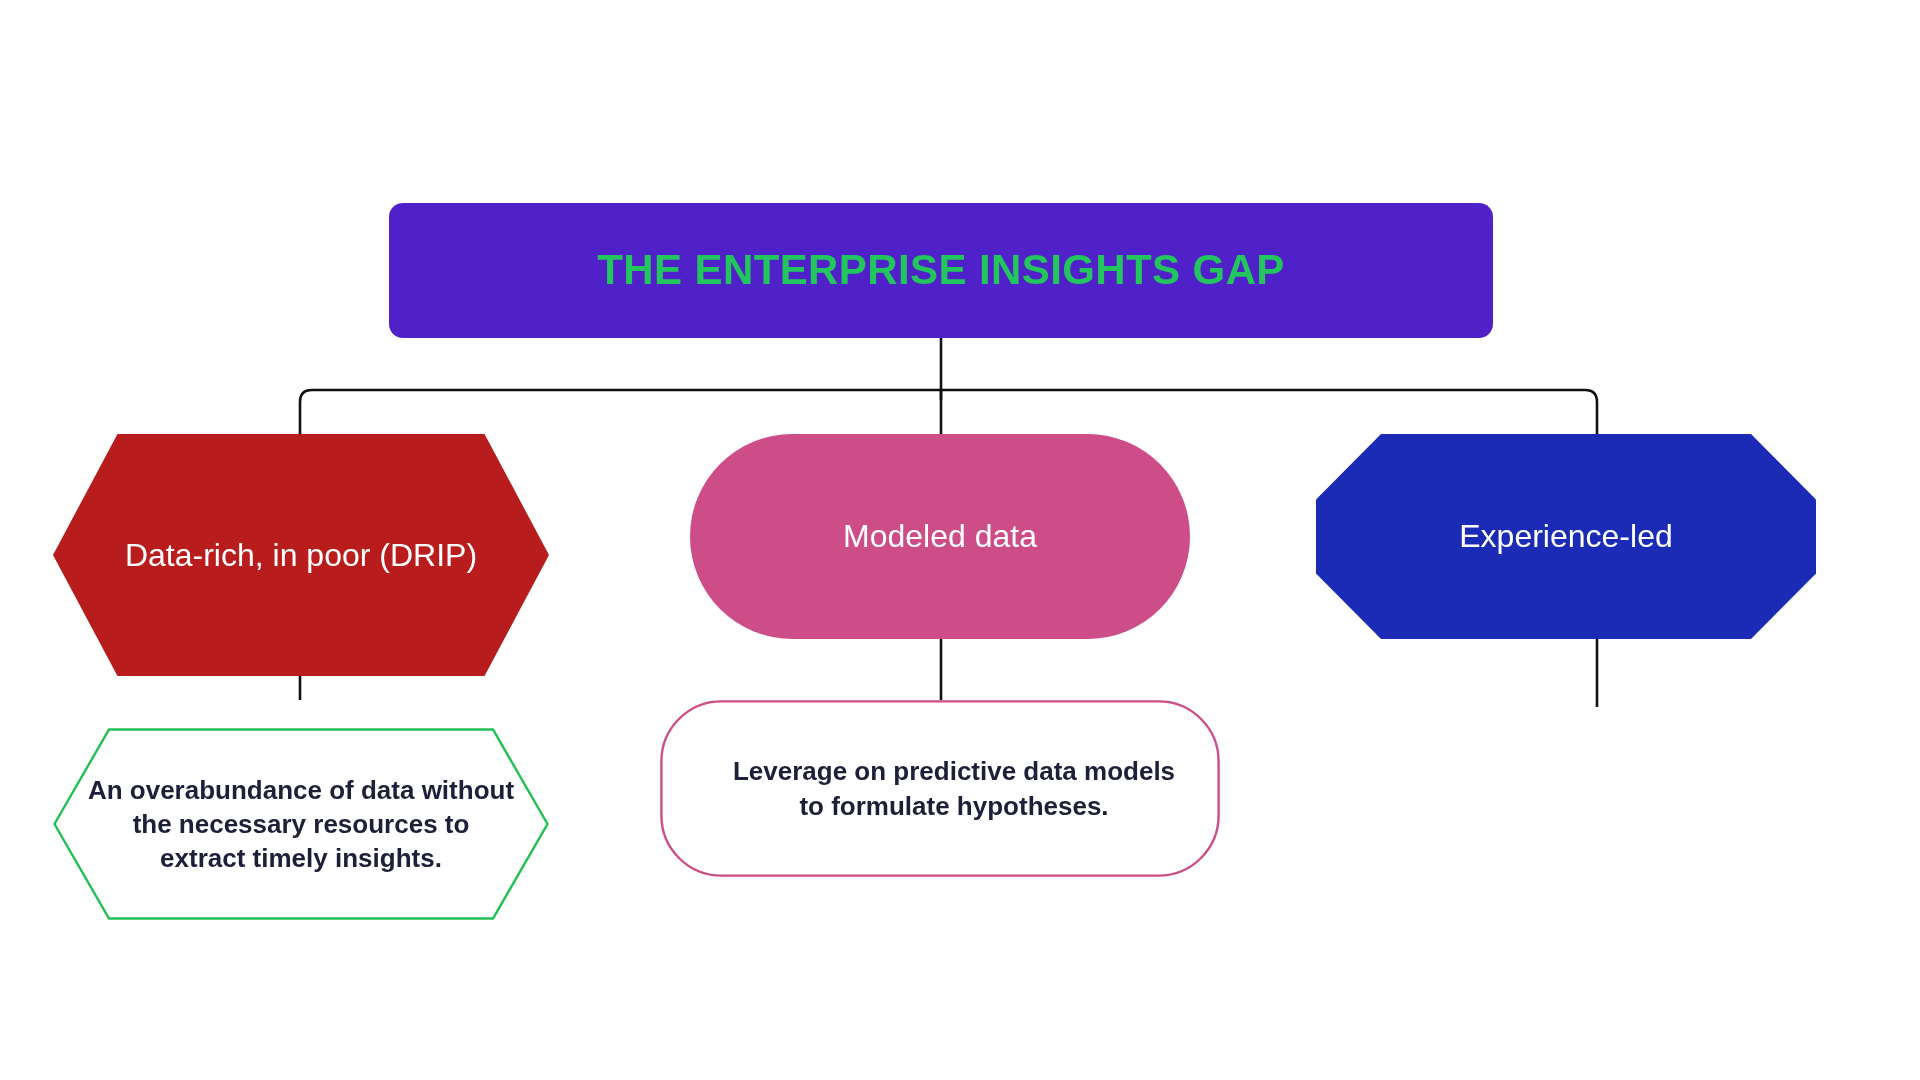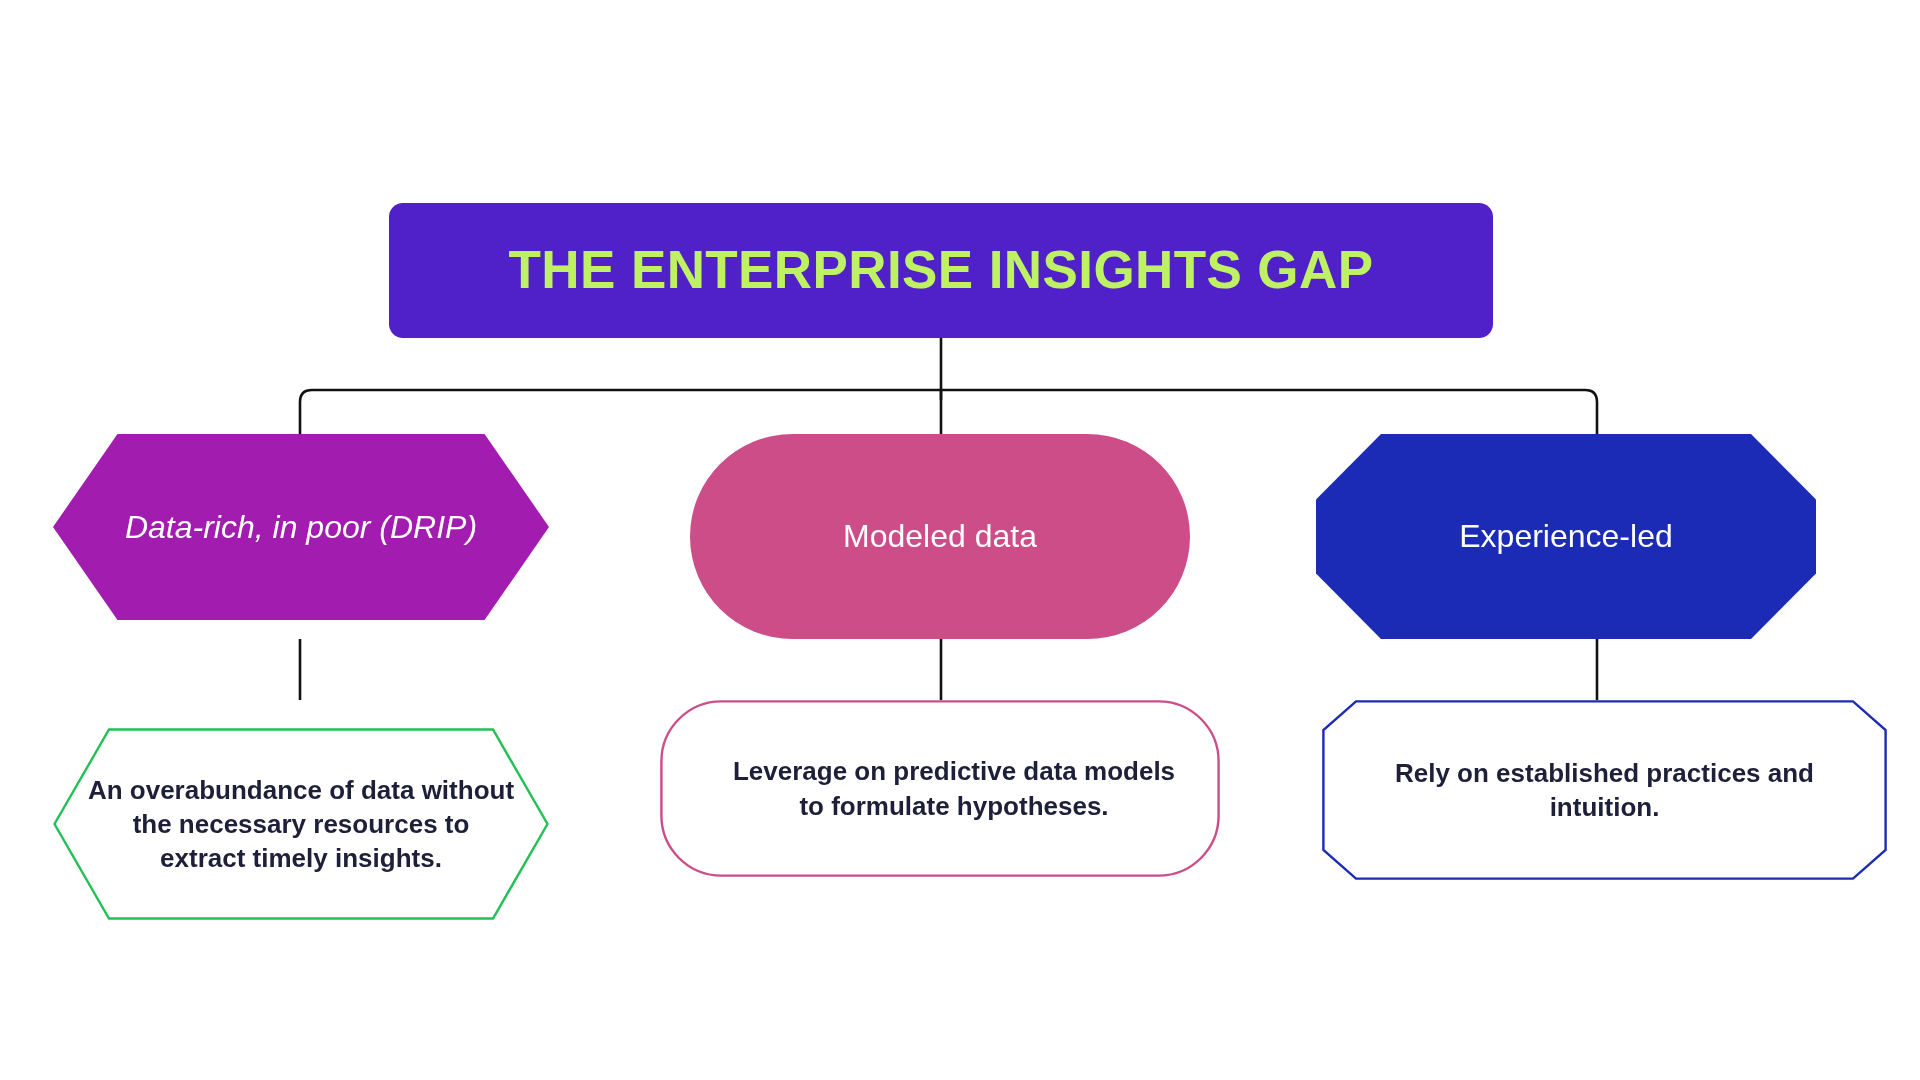--- a/index.html
+++ b/index.html
@@ -39,22 +39,22 @@
     width: 1104px;
     height: 135px;
     background: #5020c8;
     border-radius: 14px;
     display: flex;
     align-items: center;
     justify-content: center;
     box-sizing: border-box;
   }
   .title-text {
-    color: #bef264;
-    font-size: 53px;
+    color: #22c55e;
+    font-size: 42px;
     font-weight: bold;
     letter-spacing: 0.4px;
     text-align: center;
     line-height: 1.1;
   }
 
   
   .node {
     position: absolute;
     display: flex;
@@ -68,24 +68,23 @@
     font-weight: 400;
     text-align: center;
     line-height: 1.32;
     padding: 0 34px;
   }
 
   .node-green {
     left: 53px;
     top: 434px;
     width: 496px;
-    height: 186px;
-    background: #a21caf;
+    height: 242px;
+    background: #b91c1c;
     clip-path: polygon(13% 0%, 87% 0%, 100% 50%, 87% 100%, 13% 100%, 0% 50%);
-    font-style: italic;
   }
   .node-pink {
     left: 690px;
     top: 434px;
     width: 500px;
     height: 205px;
     background: #cd4d89;
     border-radius: 103px;
   }
   .node-blue {
@@ -192,20 +191,14 @@
     <div class="desc-text">An overabundance of data without the necessary resources to extract timely insights.</div>
   </div>
 
   <div class="desc desc-pink">
     <svg class="desc-outline" viewBox="0 0 560 177" preserveAspectRatio="none" xmlns="http://www.w3.org/2000/svg">
       <rect x="1.4" y="1.4" width="557.2" height="174.2" rx="60" ry="60" fill="#ffffff" stroke="#cd4d89" stroke-width="2.4" vector-effect="non-scaling-stroke"></rect>
     </svg>
     <div class="desc-text">Leverage on predictive data models to formulate hypotheses.</div>
   </div>
 
-  <div class="desc desc-blue">
-    <svg class="desc-outline" viewBox="0 0 565 180" preserveAspectRatio="none" xmlns="http://www.w3.org/2000/svg">
-      <polygon points="34,1.4 531,1.4 563.6,30 563.6,150 531,178.6 34,178.6 1.4,150 1.4,30" fill="#ffffff" stroke="#1b2bb5" stroke-width="2.4" vector-effect="non-scaling-stroke"></polygon>
-    </svg>
-    <div class="desc-text">Rely on established practices and intuition.</div>
-  </div>
 
 </div>
 
 </body></html>

